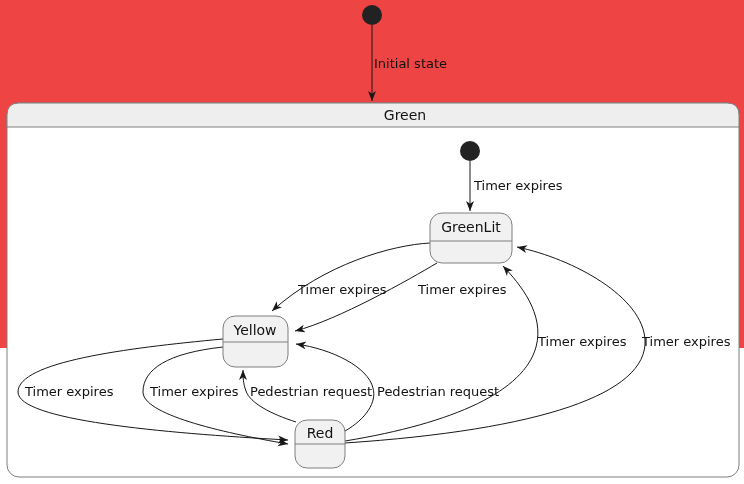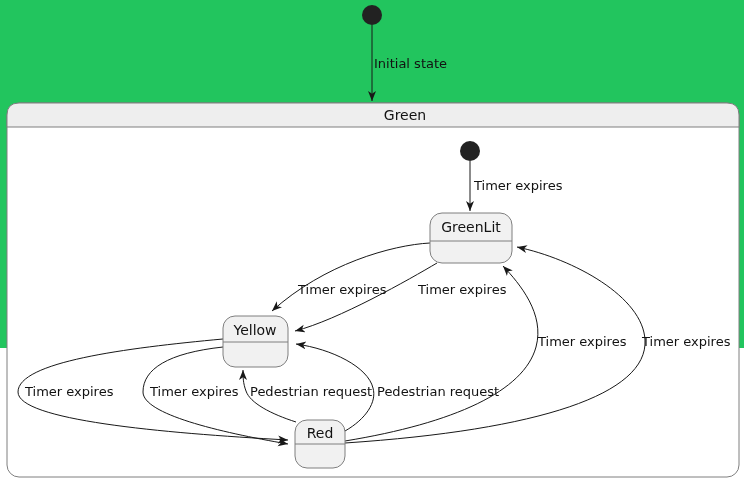--- a/index.html
+++ b/index.html
@@ -8,21 +8,21 @@
     background: #ffffff;
     width: 744px;
     height: 484px;
     overflow: hidden;
     font-family: "DejaVu Sans", sans-serif;
   }
   .stage {
     position: relative;
     width: 744px;
     height: 348px;
-    background: #22c55e;
+    background: #ef4444;
   }
   svg text {
     fill: #121212;
     font-family: "DejaVu Sans", sans-serif;
   }
   .edge-label { font-size: 13px; }
   .state-title { font-size: 14px; }
   .composite-title { font-size: 14px; }
   .edge {
     fill: none;

